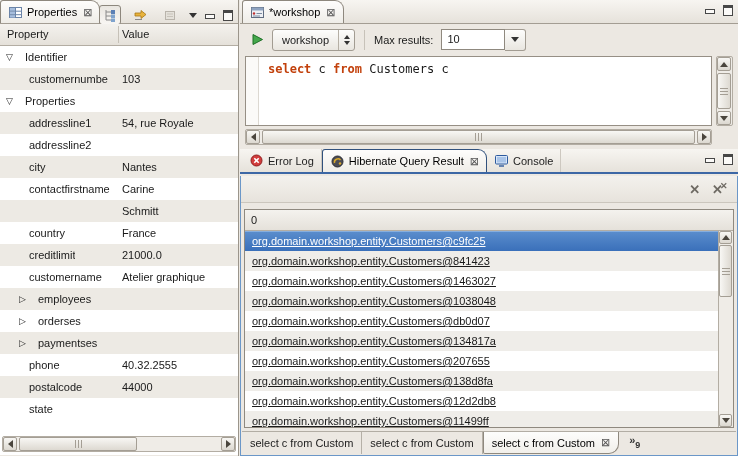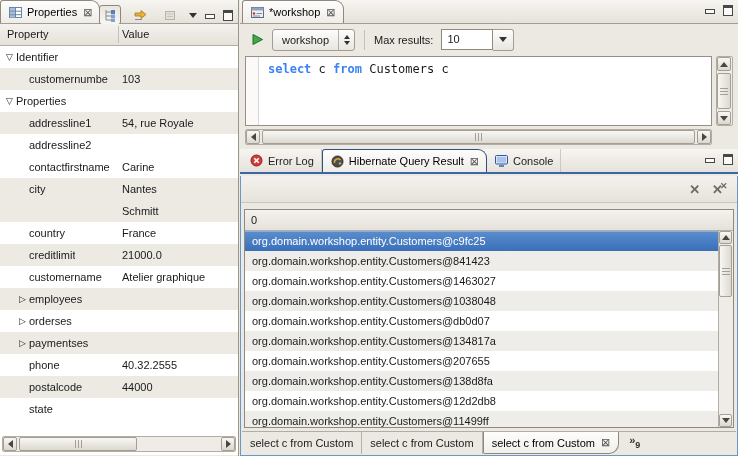--- a/index.html
+++ b/index.html
@@ -54,64 +54,64 @@
   .colheader .c2 { position:absolute; left:122px; }
   .colheader .cdiv { position:absolute; left:118px; top:2px; bottom:2px; width:1px; background:#c6c1b8; }
   #prop-rows { position:absolute; left:0; right:0; top:22px; bottom:22px; overflow:hidden; background:#fff; }
   .prow { position:relative; height:22px; line-height:22px; display:flex; align-items:center; }
   .prow.stripe { background:#edeae4; }
   .twisty { font-size:9px; color:#222; width:13px; text-align:center; flex:none; }
   .kind-category .twisty { margin-left:3px; }
   .kind-collapsed .twisty { margin-left:16px; }
   .plabel { white-space:nowrap; overflow:hidden; max-width:92px; }
   .kind-item .plabel { margin-left:29px; }
-  .kind-category .plabel, .kind-collapsed .plabel { margin-left:0; }
+  .kind-category .plabel, .kind-collapsed .plabel { margin-left:9px; }
   .pvalue { position:absolute; left:122px; right:2px; white-space:nowrap; overflow:hidden; }
   #left-hscroll { left:2px; right:2px; bottom:3px; height:16px; }
   
   .tool-btn { width:22px; height:20px; display:flex; align-items:center; justify-content:center; border-radius:3px; }
   .tool-btn.pressed { border:1px solid #8d877d; background:linear-gradient(#e9e6e0,#f8f6f3); }
   
   #editor { position:absolute; left:240px; top:0; width:498px; height:149px; }
   #editor .toolbar { position:absolute; left:0; right:0; top:24px; height:31px; display:flex; align-items:center; padding-left:8px; gap:6px; }
   .run-btn { width:18px; height:18px; display:flex; align-items:center; justify-content:center; }
   .combo { display:flex; align-items:center; height:22px; border:1px solid #a29c92; border-radius:3px;
            background:linear-gradient(#fdfdfc,#e9e6e0); }
   .combo .cv { padding:0 9px; }
   .combo .cdiv { width:1px; align-self:stretch; background:#b5afa5; }
   .spin { width:15px; display:flex; flex-direction:column; align-items:center; justify-content:center; gap:2px; }
   .spin .u{width:0;height:0;border:3px solid transparent;border-bottom:4px solid #333;}
   .spin .d{width:0;height:0;border:3px solid transparent;border-top:4px solid #333;}
   .vsep { width:1px; height:20px; background:#c7c2b9; margin:0 3px; }
-  .mr-field { width:52px; height:21px; border:1px solid #8f897f; background:#fff; padding:3px 5px; }
+  .mr-field { width:64px; height:21px; border:1px solid #8f897f; background:#fff; padding:3px 5px; }
   .mr-btn { width:21px; height:22px; border:1px solid #a29c92; border-left:none; border-radius:0 3px 3px 0;
             background:linear-gradient(#fdfdfc,#e9e6e0); display:flex; align-items:center; justify-content:center; }
   .dd-tri { width:0;height:0;border:4px solid transparent;border-top:5px solid #333; margin-bottom:-4px; }
   #editor-content { position:absolute; left:5px; top:56px; right:26px; bottom:23px; background:#fff; border:1px solid #968f85; }
   .gutter { position:absolute; left:0; top:0; bottom:0; width:13px; background:#fbfaf8; border-right:1px solid #dcd8d1; }
   #code-line { position:absolute; left:22px; top:5px; font-family:"DejaVu Sans Mono",monospace; font-size:12px; white-space:pre; }
-  #code-line .kw { color:#3b82f6; font-weight:bold; }
+  #code-line .kw { color:#c2410c; font-weight:bold; }
   #ed-vscroll { right:5px; top:56px; width:17px; bottom:23px; }
   #ed-hscroll { left:5px; right:26px; bottom:4px; height:16px; }
   
   #bottom { position:absolute; left:240px; top:149px; width:498px; height:307px; }
   #bottom .tabbar { height:25px; border-bottom:2px solid #3c67a5; }
   #bottom-body { position:absolute; left:0; right:0; top:27px; bottom:0;
                  border:1px solid #6b97c8; border-top:none; background:#ece8e2; }
   #res-toolbar { position:absolute; left:0; right:0; top:0; height:27px;
                  background:linear-gradient(#f3f1ed,#e7e3dc); border-bottom:1px solid #cbc6bd;
                  display:flex; justify-content:flex-end; align-items:center; gap:12px; padding-right:14px; }
   .x-icon { font-size:13px; font-weight:bold; color:#6e6a63; line-height:13px; }
   .x-all { position:relative; }
   .x-all .x2 { position:absolute; font-size:9px; left:8px; top:-3px; color:#6e6a63; }
   #res-table { position:absolute; left:3px; right:3px; top:33px; bottom:27px; background:#fff; border:1px solid #8f897f; }
   .rt-header { height:21px; background:linear-gradient(#f4f2ee,#e5e1da); border-bottom:1px solid #b3ada3;
                line-height:20px; padding:0 6px; }
   #result-rows { position:absolute; left:0; right:15px; top:21px; bottom:0; overflow:hidden; background:#fff; }
-  .rt-row { height:20px; line-height:20px; padding:0 7px; white-space:nowrap; overflow:hidden; }
+  .rt-row { height:20px; line-height:20px; padding:0 7px; white-space:nowrap; overflow:hidden;text-decoration:underline; }
   .rt-row.stripe { background:#efede9; }
   .rt-row.selected { background:linear-gradient(#5b8ecd,#3a70ba); color:#fff; box-shadow: inset 0 1px 0 #86aede; }
   #rt-vscroll { right:0; top:21px; bottom:0; width:15px; border:none; border-left:1px solid #b3ada3; border-radius:0; }
   
   #subtabs { position:absolute; left:1px; right:1px; bottom:1px; height:23px; background:#ece8e2;
              border-top:1px solid #b2ada4; display:flex; align-items:stretch; }
   .rtab { display:flex; align-items:center; gap:4px; padding:0 8px; border-right:1px solid #b5b0a7; color:#222; white-space:nowrap; }
   .rtab.active { background:linear-gradient(#fdfdfc,#f1efea); border:1px solid #8e887e; border-top:none;
                  border-radius:0 0 10px 2px; color:#000; }
   .chevron { display:flex; align-items:flex-start; padding:2px 0 0 10px; font-weight:bold; color:#333; }
@@ -195,29 +195,29 @@
           <div class="prow stripe kind-item">
 
     <span class="plabel">addressline1</span>
     <span class="pvalue">54, rue Royale</span>
   </div>
           <div class="prow kind-item">
 
     <span class="plabel">addressline2</span>
     <span class="pvalue"></span>
   </div>
+          <div class="prow stripe kind-item">
+
+    <span class="plabel">city</span>
+    <span class="pvalue">Nantes</span>
+  </div>
           <div class="prow kind-item">
 
     <span class="plabel">contactfirstname</span>
     <span class="pvalue">Carine</span>
-  </div>
-          <div class="prow stripe kind-item">
-
-    <span class="plabel">city</span>
-    <span class="pvalue">Nantes</span>
   </div>
           <div class="prow stripe kind-item">
 
     <span class="pvalue">Schmitt</span>
   </div>
           <div class="prow kind-item">
 
     <span class="plabel">country</span>
     <span class="pvalue">France</span>
   </div>

